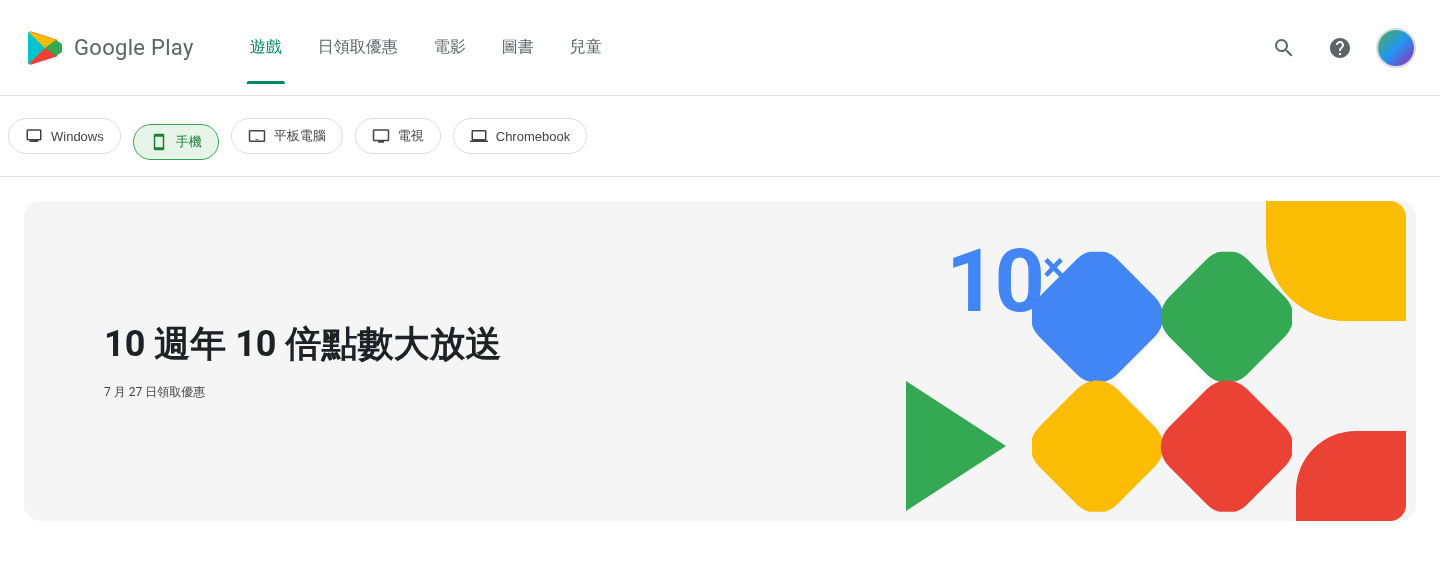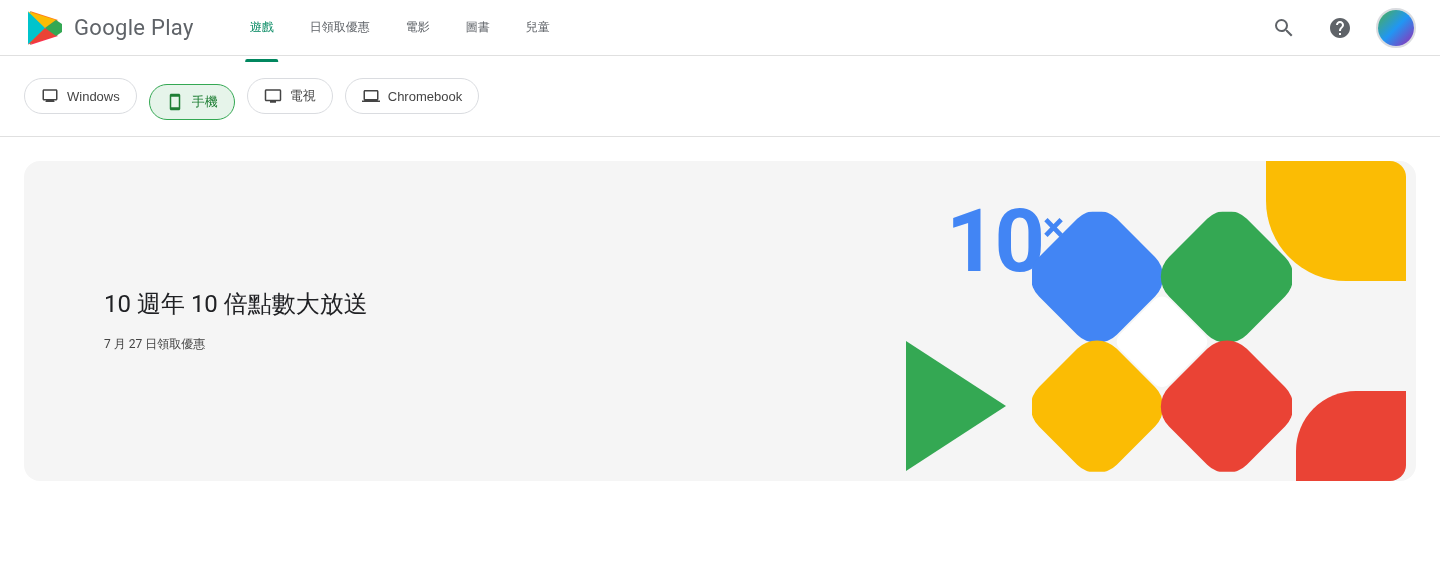--- a/index.html
+++ b/index.html
@@ -9,21 +9,21 @@
       width: 1440px;
       min-height: 584px;
       overflow-x: hidden;
     }
 
     
     .header {
       display: flex;
       align-items: center;
       padding: 0 24px;
-      height: 56px;
+      height: 96px;
       border-bottom: 1px solid #e0e0e0;
       position: relative;
     }
     .logo-area {
       display: flex;
       align-items: center;
       gap: 10px;
       text-decoration: none;
       margin-right: 40px;
     }
@@ -38,21 +38,21 @@
       letter-spacing: 0.3px;
     }
     .main-nav {
       display: flex;
       align-items: center;
       gap: 4px;
       flex: 1;
     }
     .nav-item {
       padding: 8px 16px;
-      font-size: 12px;
+      font-size: 16px;
       color: #5f6368;
       cursor: pointer;
       border-radius: 4px;
       position: relative;
       text-decoration: none;
     }
     .nav-item.active {
       color: #01875f;
       font-weight: 500;
     }
@@ -103,21 +103,21 @@
       justify-content: center;
       font-size: 16px;
       color: white;
     }
 
     
     .sub-nav {
       display: flex;
       align-items: center;
       gap: 12px;
-      padding: 16px 24px;
+      padding: 16px 8px;
       border-bottom: 1px solid #e0e0e0;
     }
     .device-tab {
       display: flex;
       align-items: center;
       gap: 8px;
       padding: 8px 16px;
       border: 1.5px solid #dadce0;
       border-radius: 50px;
       font-size: 13px;
@@ -150,22 +150,22 @@
       overflow: hidden;
       display: flex;
       align-items: center;
     }
     .banner-text-area {
       padding: 60px 80px;
       z-index: 2;
       position: relative;
     }
     .banner-title {
-      font-size: 24px;
-      font-weight: 400;
+      font-size: 36px;
+      font-weight: 700;
       color: #202124;
       margin-bottom: 16px;
       line-height: 1.3;
     }
     .banner-subtitle {
       font-size: 12px;
       color: #444;
     }
     .banner-graphic {
       position: absolute;
@@ -275,20 +275,26 @@
     <span>Windows</span>
   </button>
 
   <button class="device-tab active">
     <svg viewBox="0 0 24 24" fill="currentColor">
       <path d="M17 1.01L7 1c-1.1 0-2 .9-2 2v18c0 1.1.9 2 2 2h10c1.1 0 2-.9 2-2V3c0-1.1-.9-1.99-2-1.99zM17 19H7V5h10v14z"></path>
     </svg>
     <span>手機</span>
   </button>
 
+  <button class="device-tab">
+    <svg viewBox="0 0 24 24" fill="currentColor">
+      <path d="M21 4H3c-1.1 0-2 .9-2 2v12c0 1.1.9 2 2 2h18c1.1 0 2-.9 2-2V6c0-1.1-.9-2-2-2zm0 14H3V6h18v12zm-7-1h-4v-1h4v1z"></path>
+    </svg>
+    <span>平板電腦</span>
+  </button>
 
   <button class="device-tab">
     <svg viewBox="0 0 24 24" fill="currentColor">
       <path d="M21 3H3c-1.1 0-2 .9-2 2v12c0 1.1.9 2 2 2h5v2h8v-2h5c1.1 0 1.99-.9 1.99-2L23 5c0-1.1-.9-2-2-2zm0 14H3V5h18v12z"></path>
     </svg>
     <span>電視</span>
   </button>
 
   <button class="device-tab">
     <svg viewBox="0 0 24 24" fill="currentColor">

